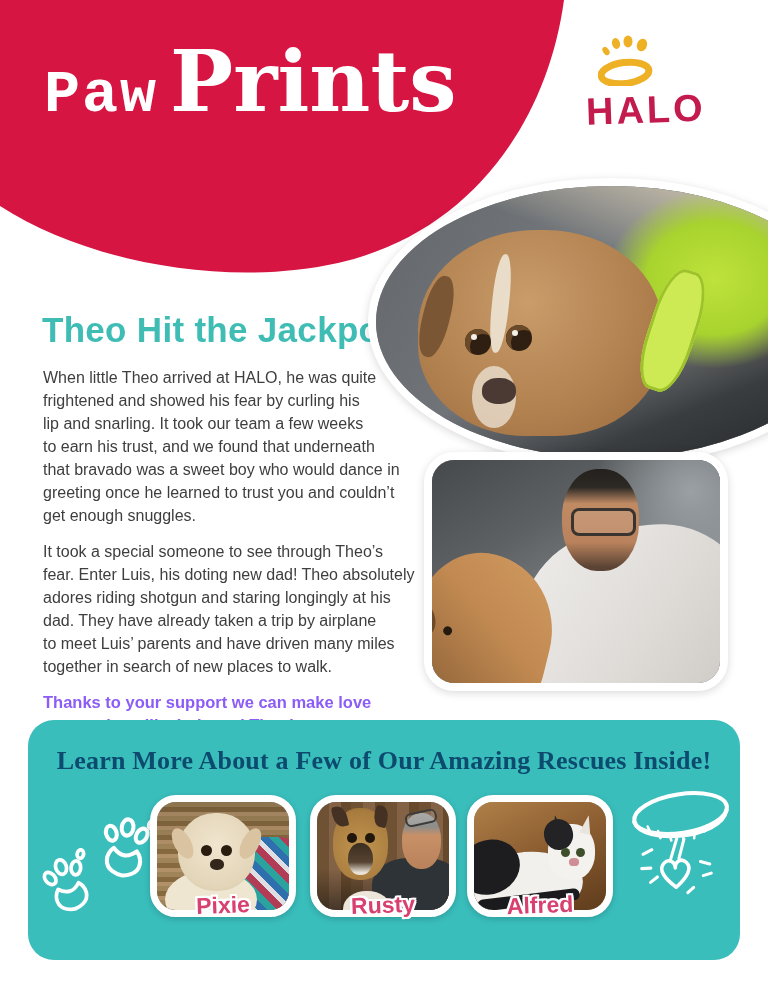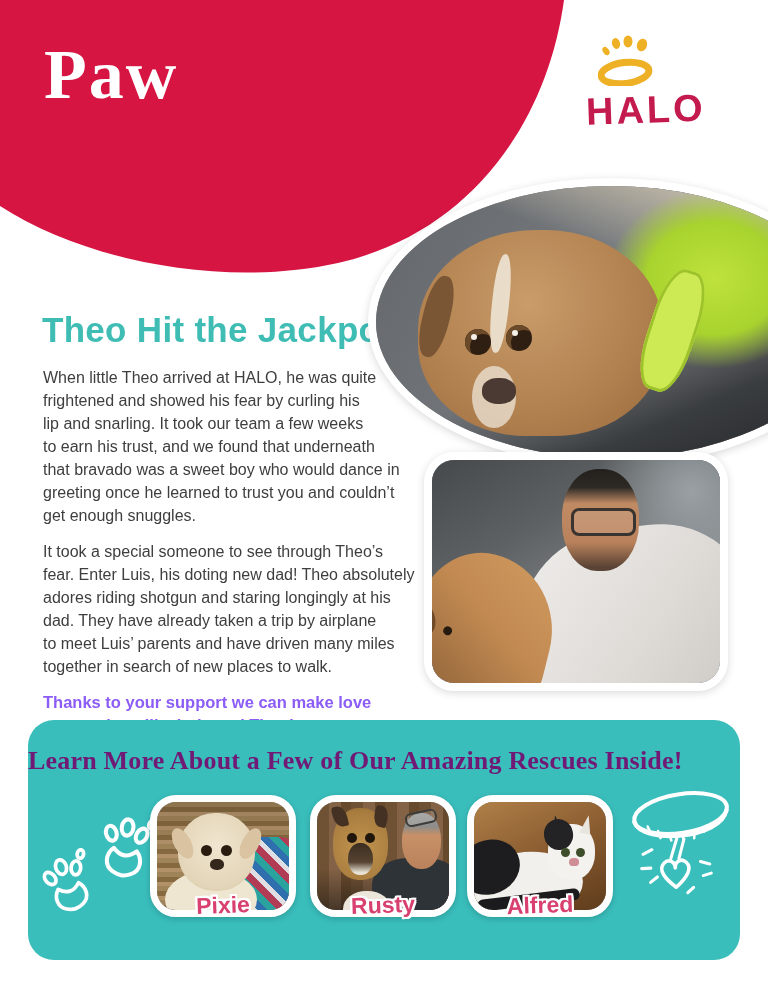--- a/index.html
+++ b/index.html
@@ -2,21 +2,21 @@
 <html><head>
 <meta charset="utf-8">
 <style>
   html,body{margin:0;padding:0;background:#fff;}
   .page{position:relative;width:768px;height:994px;background:#fff;overflow:hidden;
         font-family:"Liberation Sans",sans-serif;}
 
   
   .blob-svg{position:absolute;left:0;top:0;z-index:1;}
   .mast-title{position:absolute;left:44px;top:40px;z-index:3;display:flex;align-items:baseline;gap:12px;color:#fff;}
-  .mast-paw{font-family:Liberation Serif, serif;font-weight:bold;font-size:70px;line-height:1;letter-spacing:2px;}
+  .mast-paw{font-family:Liberation Mono, monospace;font-weight:bold;font-size:60px;line-height:1;letter-spacing:2px;}
   .mast-prints{font-family:"DejaVu Serif",serif;font-weight:bold;font-size:84px;line-height:1;}
   .mast-sub{position:absolute;left:46px;top:152px;z-index:3;color:#fff;font-size:13.5px;font-weight:bold;letter-spacing:2.3px;}
 
   
   .logo{position:absolute;left:586px;top:34px;z-index:3;width:160px;}
   .logo-icon{margin-left:12px;}
   .logo-name{font-size:38px;font-weight:bold;color:#c41b4f;letter-spacing:3px;transform:rotate(-2deg);
              font-family:"Liberation Sans",sans-serif;line-height:1.05;}
   .logo-tag{font-size:17px;font-style:italic;color:#2b2527;font-weight:bold;letter-spacing:0.5px;margin-top:1px;}
 
@@ -61,22 +61,22 @@
      background:linear-gradient(180deg,#23201d 0%,#2d2a26 18%,#c08a63 34%,#b9825c 72%,#5a4334 96%);}
   .luis-glasses{left:12%;top:38%;width:76%;height:22%;border:3px solid #3a3430;border-radius:8px;background:rgba(255,255,255,0.12);}
   .luis-dog{left:-6%;top:42%;width:48%;height:66%;border-radius:50% 60% 30% 40%;transform:rotate(14deg);
      background:linear-gradient(35deg,#8a5f36 0%,#c28a52 55%,#d09a60 100%);}
   .luis-dog-ear{left:2%;top:44%;width:12%;height:20%;border-radius:50%;background:#6e4a28;transform:rotate(-24deg);}
   .luis-dog-eye{left:22%;top:55%;width:9px;height:9px;border-radius:50%;background:#241a10;}
 
   
   .banner{position:absolute;left:28px;top:720px;width:712px;height:240px;z-index:2;
           background:#39bebc;border-radius:26px;}
-  .banner-title{position:absolute;left:0;right:0;top:26px;text-align:left;
-          font-family:"Liberation Serif",serif;font-weight:bold;font-size:26px;color:#701a75;letter-spacing:0.2px;}
+  .banner-title{position:absolute;left:0;right:0;top:26px;text-align:center;
+          font-family:"Liberation Serif",serif;font-weight:bold;font-size:26px;color:#0c4a6e;letter-spacing:0.2px;}
   .doodle{position:absolute;}
   .paw1{left:12px;top:130px;transform:rotate(-18deg);}
   .paw2{left:68px;top:90px;transform:rotate(9deg);}
   .collar{left:598px;top:58px;transform:rotate(-3deg);}
 
   .pet-card{position:absolute;top:75px;width:146px;height:122px;border:7px solid #fff;border-radius:26px;
             box-sizing:border-box;overflow:hidden;background:#999;box-shadow:0 2px 6px rgba(0,0,0,0.18);}
   .pet-card.c1{left:122px;} .pet-card.c2{left:282px;} .pet-card.c3{left:439px;}
   .pet-name{position:absolute;top:172px;width:146px;text-align:center;font-size:23px;font-weight:bold;color:#d8416f;
             transform:rotate(-2deg);z-index:5;
@@ -133,20 +133,21 @@
 <body>
 
 <div class="page">
 
   <svg class="blob-svg" width="768" height="380" viewBox="0 0 768 380">
     <path d="M0,0 H564 C548,118 474,232 338,263 C226,288 86,262 0,206 Z" fill="#d61543"></path>
   </svg>
 
   <div class="mast-title">
     <span class="mast-paw">Paw</span>
+    <span class="mast-prints">Prints</span>
   </div>
 
   <div class="logo">
     <svg class="logo-icon" width="60" height="52" viewBox="0 0 60 52">
       <ellipse cx="27" cy="39" rx="24" ry="10.5" fill="none" stroke="#eeb024" stroke-width="7" transform="rotate(-7 27 39)"></ellipse>
       <ellipse cx="8" cy="17" rx="3" ry="4.5" fill="#eeb024" transform="rotate(-35 8 17)"></ellipse>
       <ellipse cx="18" cy="9.5" rx="4" ry="5.5" fill="#eeb024" transform="rotate(-15 18 9.5)"></ellipse>
       <ellipse cx="30" cy="7.5" rx="4.5" ry="6" fill="#eeb024"></ellipse>
       <ellipse cx="44" cy="11" rx="5" ry="6.5" fill="#eeb024" transform="rotate(20 44 11)"></ellipse>
     </svg>

